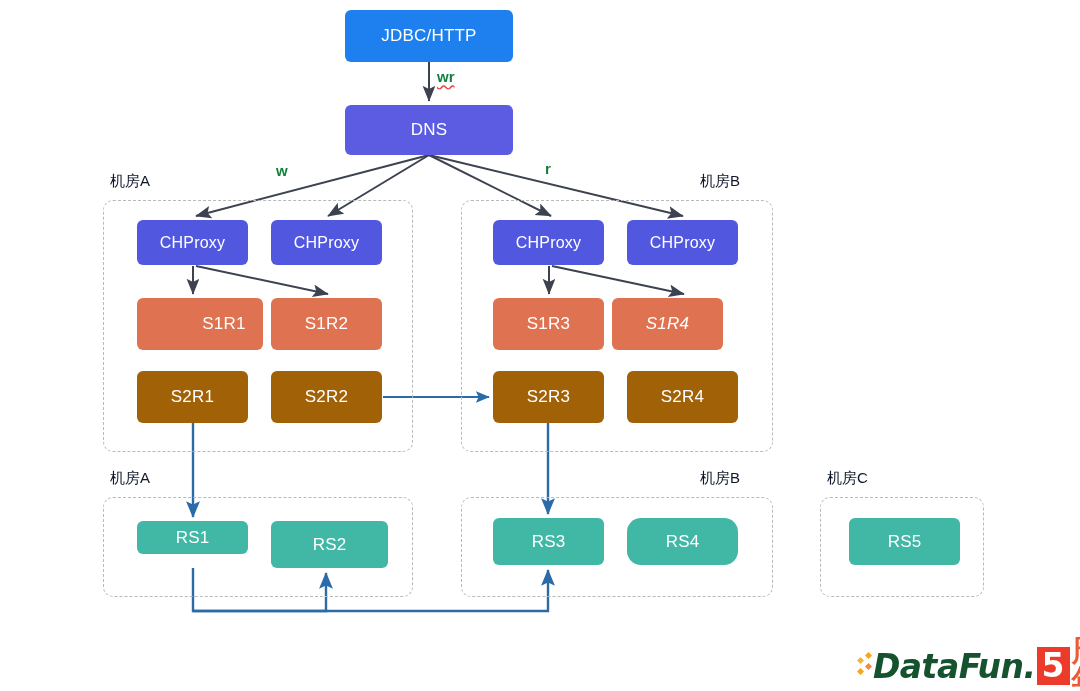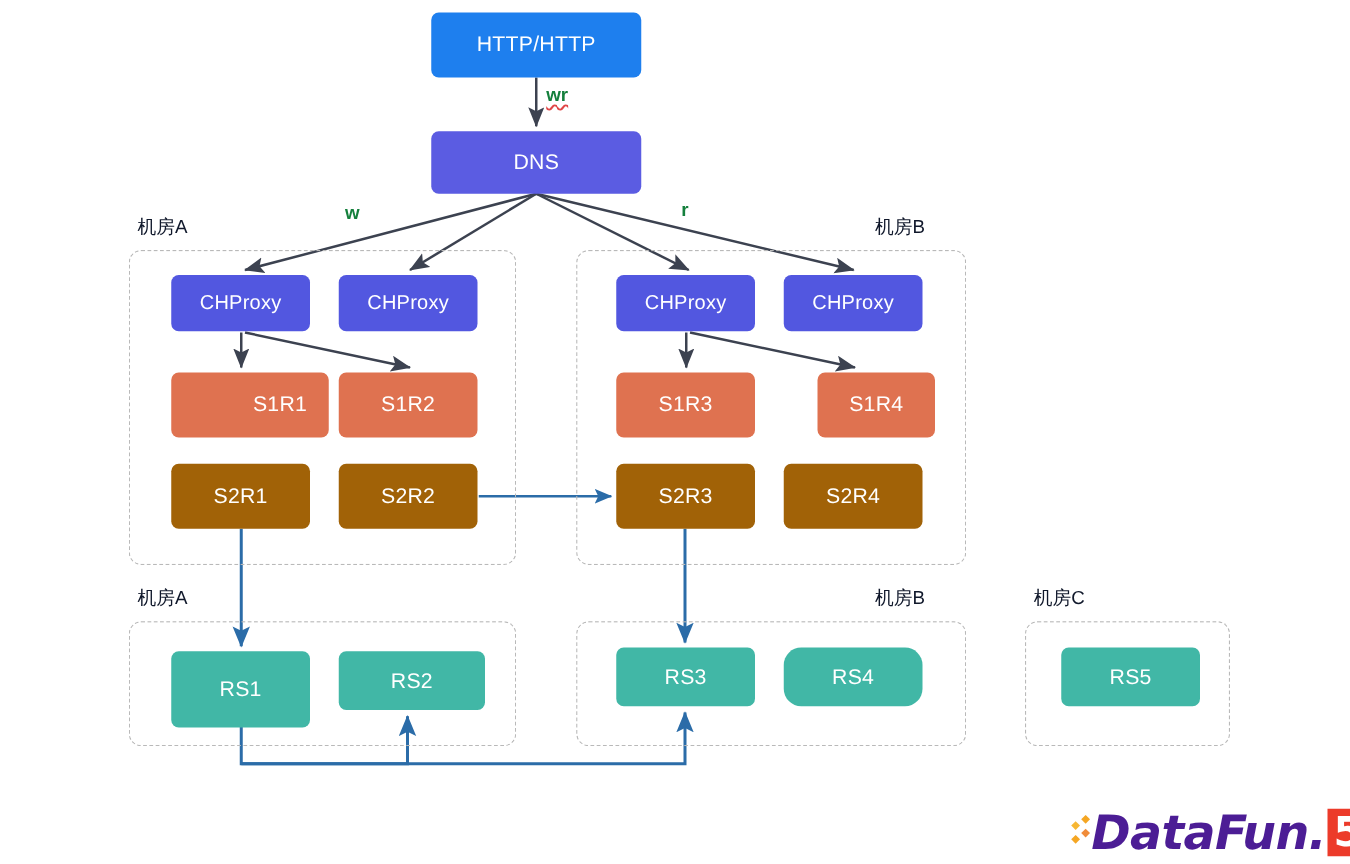--- a/index.html
+++ b/index.html
@@ -92,24 +92,24 @@
     background: #f5a623;
     display: block;
     transform: rotate(45deg);
   }
   #logo .dots i:nth-child(1){ left:0px;  top:5px;  background:#f7b733; }
   #logo .dots i:nth-child(2){ left:8px;  top:0px;  background:#f5a623; }
   #logo .dots i:nth-child(3){ left:8px;  top:11px; background:#f08c3a; }
   #logo .dots i:nth-child(4){ left:0px;  top:16px; background:#f5a623; }
   #logo .word {
     font-family: "DejaVu Sans", sans-serif;
-    font-size: 38px;
+    font-size: 33px;
     font-weight: bold;
     font-style: italic;
-    color: #4c1d95;
+    color: #14532d;
     line-height: 1;
     letter-spacing: -0.5px;
   }
   #logo .five {
     background: #ec3b2a;
     color: #ffffff;
     font-family: "DejaVu Sans", sans-serif;
     font-size: 33px;
     font-weight: bold;
     line-height: 38px;
@@ -203,40 +203,40 @@
 
   <div class="zone" style="left:103px;top:497px;width:310px;height:100px;"></div>
   <div class="zone-label" style="left:110px;top:469px;">机房A</div>
 
   <div class="zone" style="left:461px;top:497px;width:312px;height:100px;"></div>
   <div class="zone-label" style="left:700px;top:469px;">机房B</div>
 
   <div class="zone" style="left:820px;top:497px;width:164px;height:100px;"></div>
   <div class="zone-label" style="left:827px;top:469px;">机房C</div>
 
-  <div class="node jdbc" style="left:345px;top:10px;width:168px;height:52px;">HTTP/HTTP</div>
+  <div class="node jdbc" style="left:345px;top:10px;width:168px;height:52px;">JDBC/HTTP</div>
 
   <div class="node dns" style="left:345px;top:105px;width:168px;height:50px;">DNS</div>
 
   <div class="node proxy" style="left:137px;top:220px;width:111px;height:45px;">CHProxy</div>
   <div class="node proxy" style="left:271px;top:220px;width:111px;height:45px;">CHProxy</div>
   <div class="node proxy" style="left:493px;top:220px;width:111px;height:45px;">CHProxy</div>
   <div class="node proxy" style="left:627px;top:220px;width:111px;height:45px;">CHProxy</div>
 
   <div class="node shard1" style="left:137px;top:298px;width:126px;height:52px;padding-left:48px;">S1R1</div>
   <div class="node shard1" style="left:271px;top:298px;width:111px;height:52px;">S1R2</div>
   <div class="node shard1" style="left:493px;top:298px;width:111px;height:52px;">S1R3</div>
-  <div class="node shard1" style="left:654px;top:298px;width:94px;height:52px;">S1R4</div>
+  <div class="node shard1" style="left:612px;top:298px;width:111px;height:52px;font-style:italic;">S1R4</div>
 
   <div class="node shard2" style="left:137px;top:371px;width:111px;height:52px;">S2R1</div>
   <div class="node shard2" style="left:271px;top:371px;width:111px;height:52px;">S2R2</div>
   <div class="node shard2" style="left:493px;top:371px;width:111px;height:52px;">S2R3</div>
   <div class="node shard2" style="left:627px;top:371px;width:111px;height:52px;">S2R4</div>
 
-  <div class="node rs" style="left:137px;top:521px;width:111px;height:61px;">RS1</div>
+  <div class="node rs" style="left:137px;top:521px;width:111px;height:33px;">RS1</div>
   <div class="node rs" style="left:271px;top:521px;width:117px;height:47px;">RS2</div>
   <div class="node rs" style="left:493px;top:518px;width:111px;height:47px;">RS3</div>
   <div class="node rs" style="left:627px;top:518px;width:111px;height:47px;border-radius:14px;">RS4</div>
   <div class="node rs" style="left:849px;top:518px;width:111px;height:47px;">RS5</div>
 
   <div class="edge-label squiggle" style="left:437px;top:68px;">wr</div>
   <div class="edge-label" style="left:276px;top:162px;">w</div>
   <div class="edge-label" style="left:545px;top:160px;">r</div>
 
   <div id="logo">

